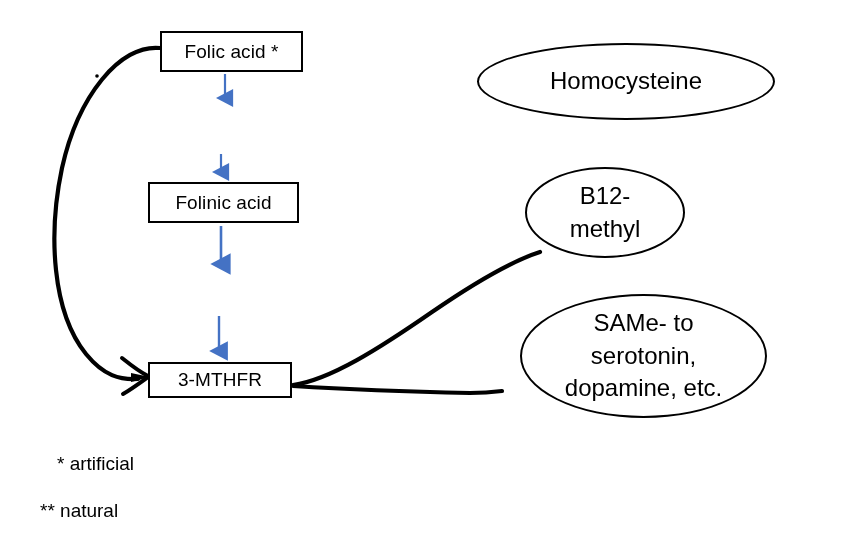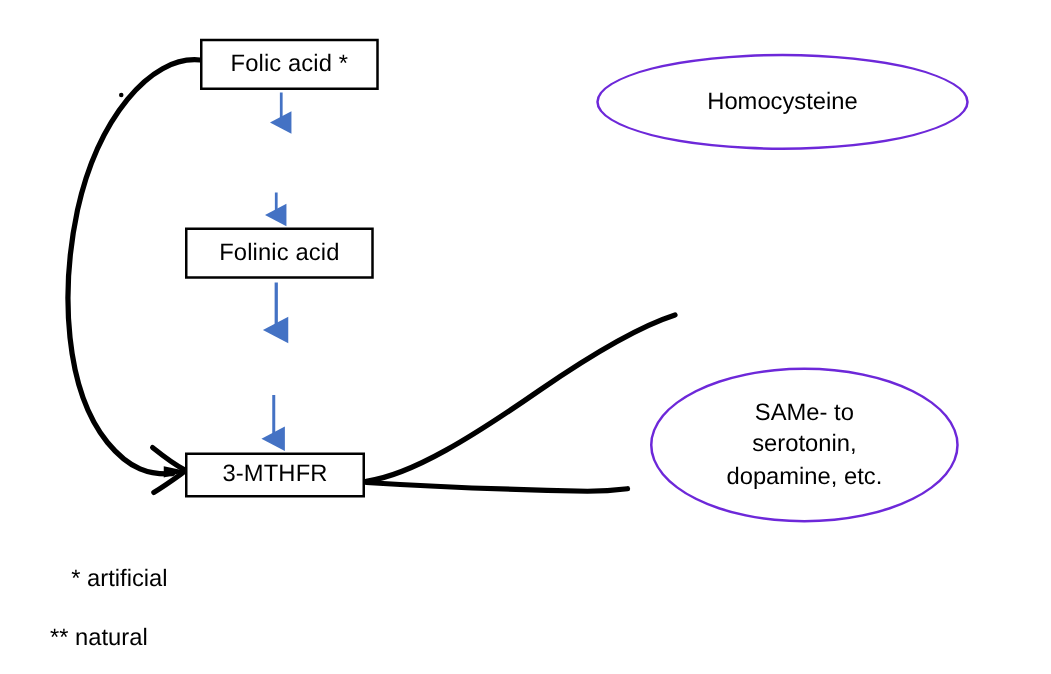--- a/index.html
+++ b/index.html
@@ -39,28 +39,28 @@
     text-align: center;
     font-size: 19px;
     line-height: 1.15;
     letter-spacing: 0.1px;
     color: #000000;
   }
   
   .node-ellipse {
     position: absolute;
     box-sizing: border-box;
-    border: 2px solid #6d28d9;
+    border: 2px solid #000000;
     border-radius: 50%;
     background: #ffffff;
     display: flex;
     align-items: center;
     justify-content: center;
     text-align: center;
-    font-size: 19px;
+    font-size: 24px;
     line-height: 1.35;
     color: #000000;
     white-space: pre-line;
   }
   
   .legend-item {
     position: absolute;
     font-size: 19px;
     color: #000000;
     white-space: nowrap;
@@ -123,20 +123,24 @@
 
 
   <div class="node-box" style="left:148px; top:362px; width:144px; height:36px;">
     <span>3-MTHFR</span>
   </div>
 
   <div class="node-ellipse" style="left:477px; top:43px; width:298px; height:77px;">
     <span>Homocysteine</span>
   </div>
 
+  <div class="node-ellipse" style="left:525px; top:167px; width:160px; height:91px;">
+    <span>B12-
+methyl</span>
+  </div>
 
   <div class="node-ellipse" style="left:520px; top:294px; width:247px; height:124px;">
     <span>SAMe- to
 serotonin,
 dopamine, etc.</span>
   </div>
 
   <div class="legend-item" style="left:57px; top:453px;">* artificial</div>
 
   <div class="legend-item" style="left:40px; top:500px;">** natural</div>

